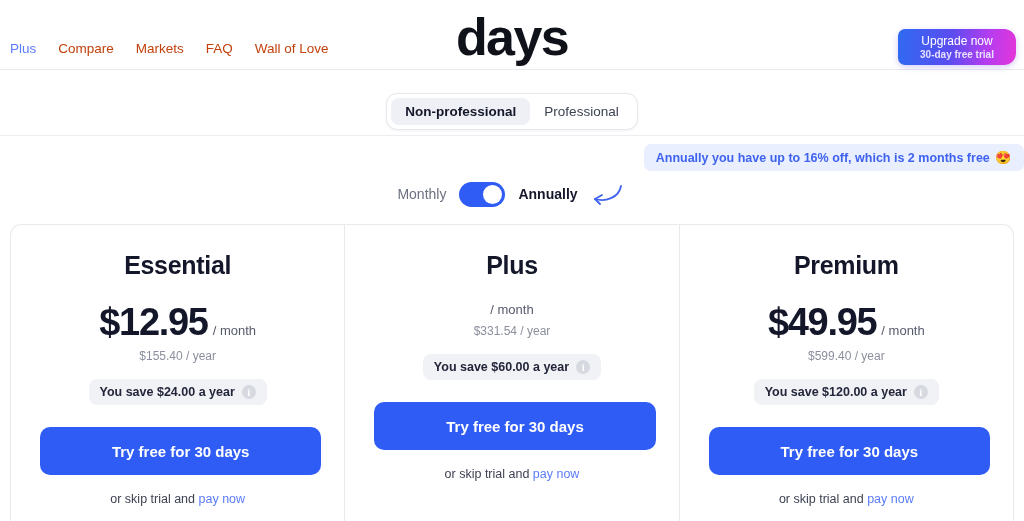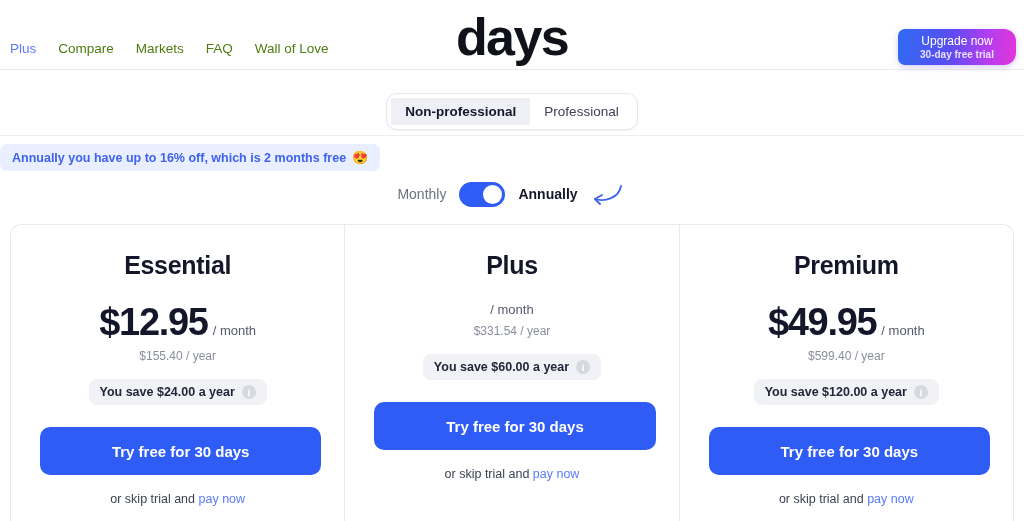--- a/index.html
+++ b/index.html
@@ -49,21 +49,21 @@
     left: 10px;
     display: flex;
     align-items: center;
     gap: 22px;
     background: #ffffff;
     padding: 3px 8px 5px 0;
     pointer-events: auto;
   }
   .nav-link {
     font-size: 13.5px;
-    color: #4d7c0f;
+    color: #c2410c;
     text-decoration: none;
     white-space: nowrap;
     cursor: pointer;
   }
   .nav-link.active { color: #5b7cfa; }
 
   .upgrade-badge {
     position: absolute;
     top: 29px;
     right: 8px;
@@ -119,21 +119,21 @@
     align-items: center;
     background: #ffffff;
     border: 1px solid #e7e8ee;
     border-radius: 11px;
     padding: 4px;
     box-shadow: 0 1px 3px rgba(20,24,40,.05);
   }
   .seg-btn {
     font-size: 13.5px;
     padding: 6px 14px;
-    border-radius: 0;
+    border-radius: 8px;
     color: #3d4253;
     cursor: pointer;
     white-space: nowrap;
     background: transparent;
     border: none;
     font-family: inherit;
   }
   .seg-btn.active {
     background: #eef0f6;
     color: #14172a;
@@ -147,23 +147,23 @@
     width: 1024px;
     height: 1px;
     background: #eceef2;
   }
 
   
   .promo-wrap {
     position: absolute;
     top: 144px;
     left: 0;
-    width: 846px;
-    display: flex;
-    justify-content: flex-start;
+    width: 1024px;
+    display: flex;
+    justify-content: flex-end;
   }
   .promo {
     background: #eaefff;
     color: #3f63ef;
     font-size: 12.5px;
     font-weight: 700;
     border-radius: 7px;
     padding: 6px 12px;
     display: flex;
     align-items: center;

